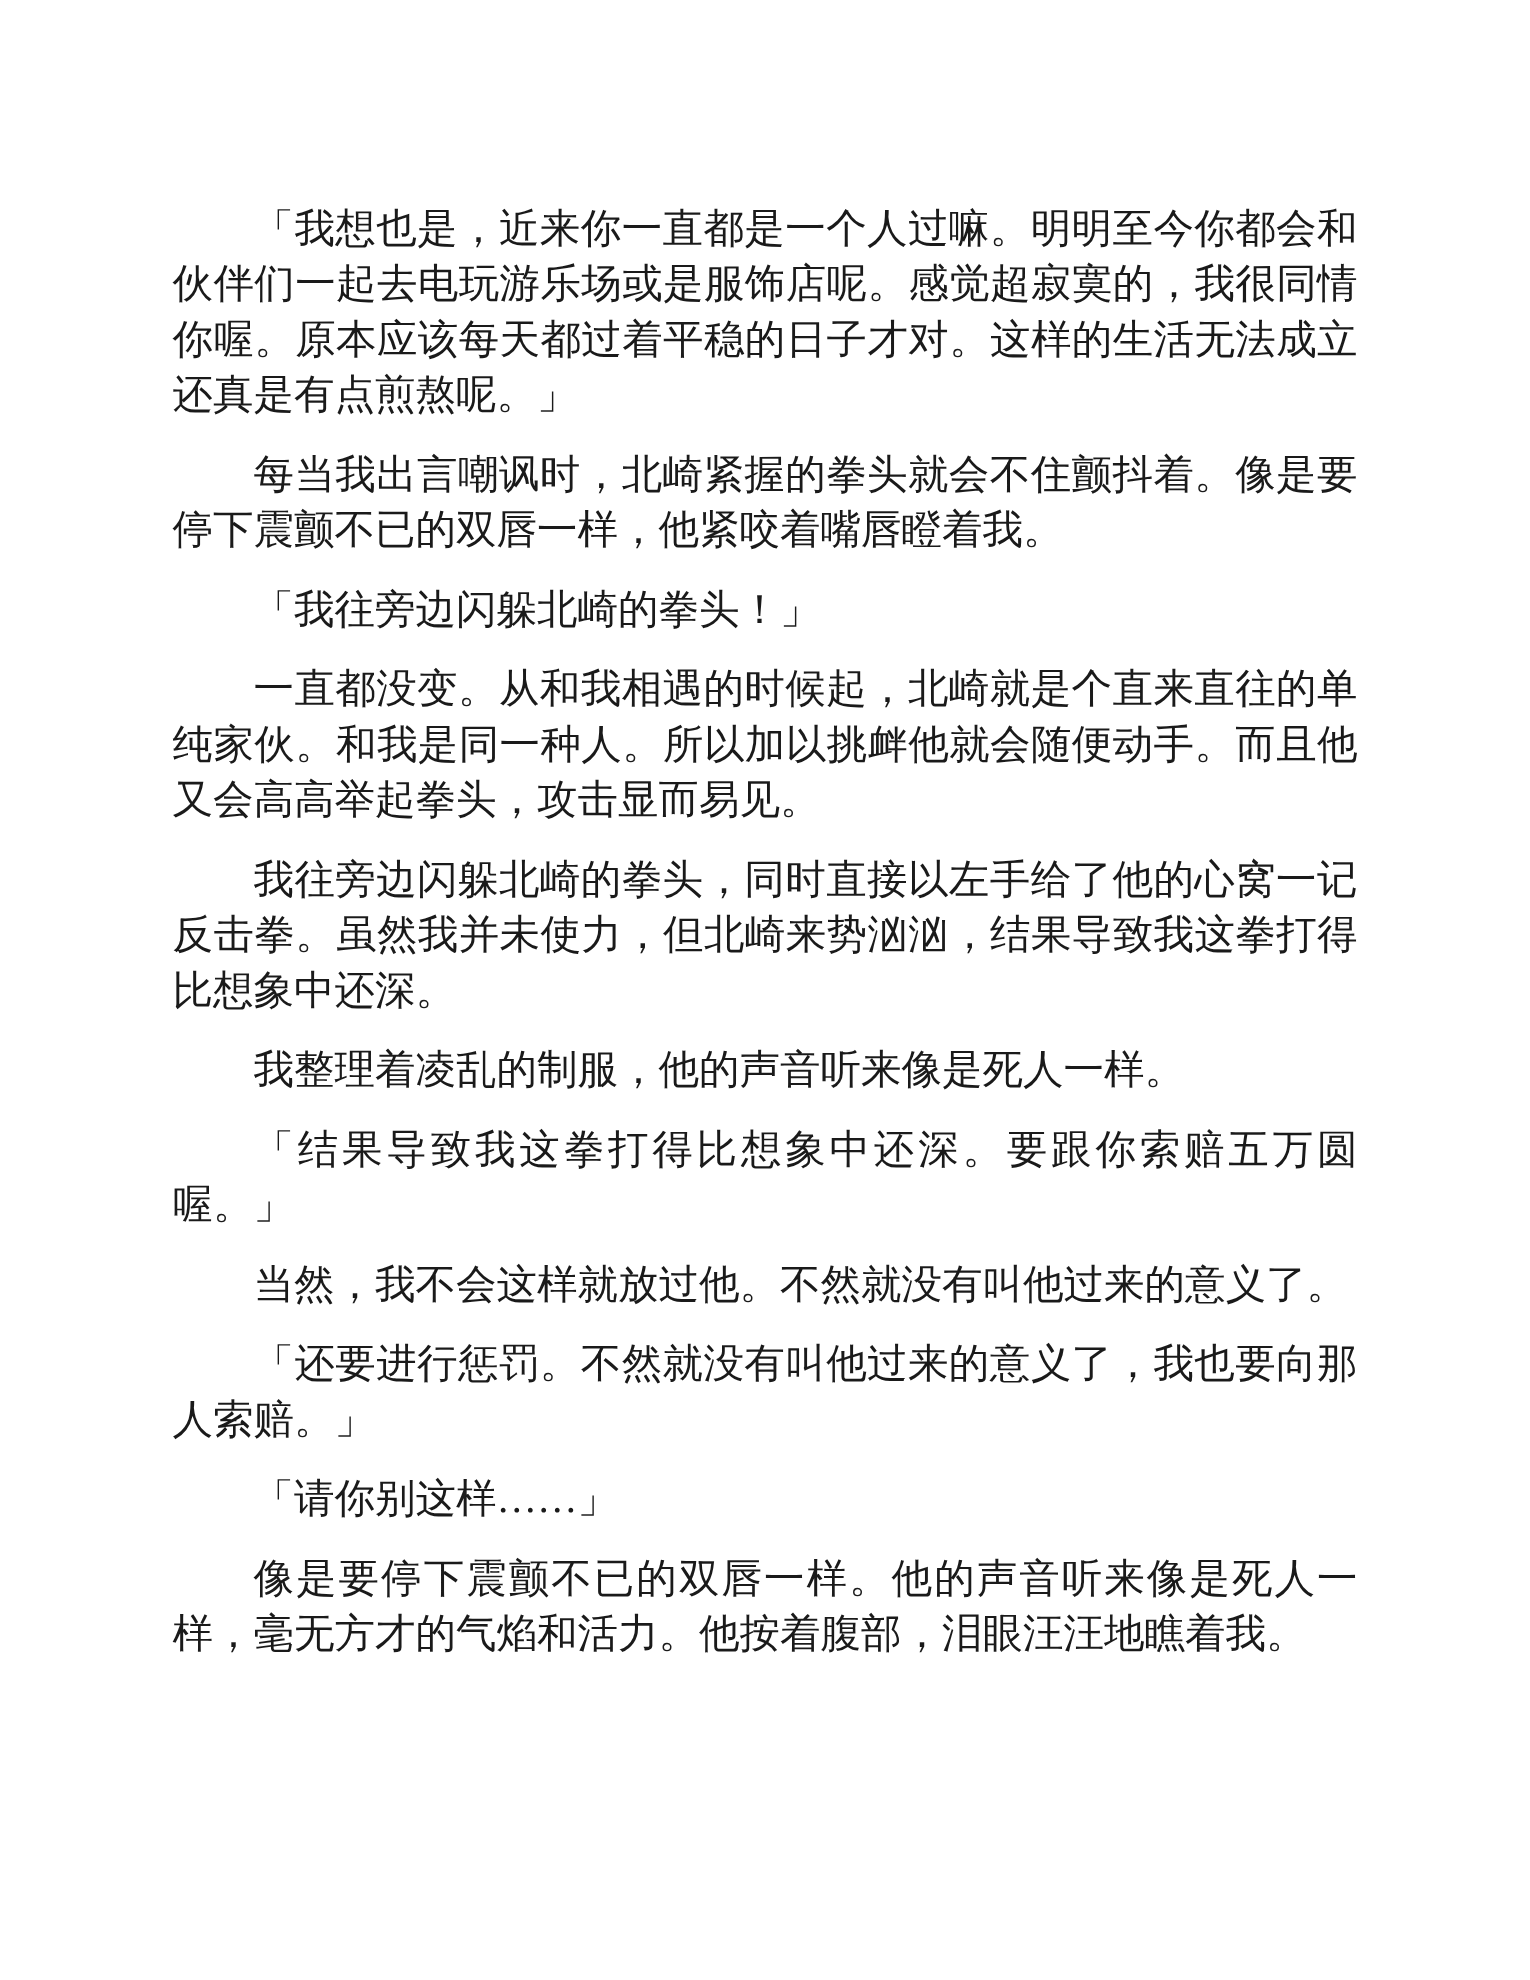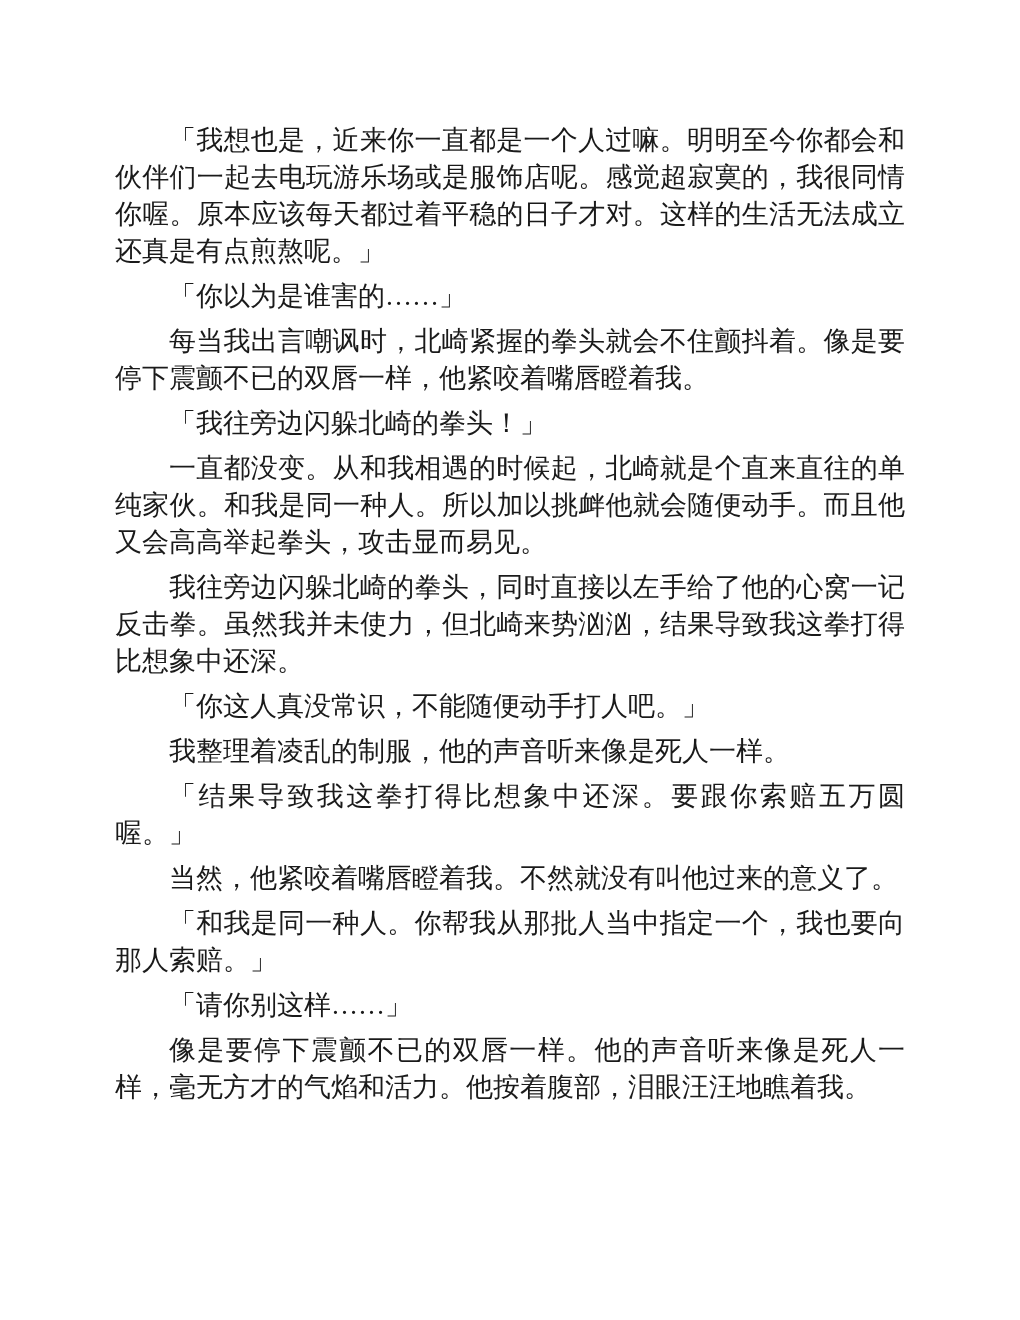--- a/index.html
+++ b/index.html
@@ -20,38 +20,36 @@
     position: absolute;
     top: 118px;
     left: 115px;
     width: 790px;
     color: #1a1a1a;
     font-size: 27px;
     line-height: 37px;
     text-align: justify;
   }
   .text-block p {
-    margin: 4px 0 8px 0;
+    margin: 16px 0 8px 0;
     padding: 0;
     text-indent: 2em;
     word-break: break-all;
   }
 </style>
 </head>
 <body>
 
 <div class="page">
   <div class="text-block">
     <p>「我想也是，近来你一直都是一个人过嘛。明明至今你都会和伙伴们一起去电玩游乐场或是服饰店呢。感觉超寂寞的，我很同情你喔。原本应该每天都过着平稳的日子才对。这样的生活无法成立还真是有点煎熬呢。」</p>
-    <p>「你以为是谁害的……」</p>
     <p>每当我出言嘲讽时，北崎紧握的拳头就会不住颤抖着。像是要停下震颤不已的双唇一样，他紧咬着嘴唇瞪着我。</p>
     <p>「我往旁边闪躲北崎的拳头！」</p>
     <p>一直都没变。从和我相遇的时候起，北崎就是个直来直往的单纯家伙。和我是同一种人。所以加以挑衅他就会随便动手。而且他又会高高举起拳头，攻击显而易见。</p>
     <p>我往旁边闪躲北崎的拳头，同时直接以左手给了他的心窝一记反击拳。虽然我并未使力，但北崎来势汹汹，结果导致我这拳打得比想象中还深。</p>
-    <p>「你这人真没常识，不能随便动手打人吧。」</p>
     <p>我整理着凌乱的制服，他的声音听来像是死人一样。</p>
     <p>「结果导致我这拳打得比想象中还深。要跟你索赔五万圆喔。」</p>
-    <p>当然，他紧咬着嘴唇瞪着我。不然就没有叫他过来的意义了。</p>
-    <p>「和我是同一种人。你帮我从那批人当中指定一个，我也要向那人索赔。」</p>
+    <p>当然，我不会这样就放过他。不然就没有叫他过来的意义了。</p>
+    <p>「还要进行惩罚。不然就没有叫他过来的意义了，我也要向那人索赔。」</p>
     <p>「请你别这样……」</p>
     <p>像是要停下震颤不已的双唇一样。他的声音听来像是死人一样，毫无方才的气焰和活力。他按着腹部，泪眼汪汪地瞧着我。</p>
   </div>
 </div>
 
 </body></html>

